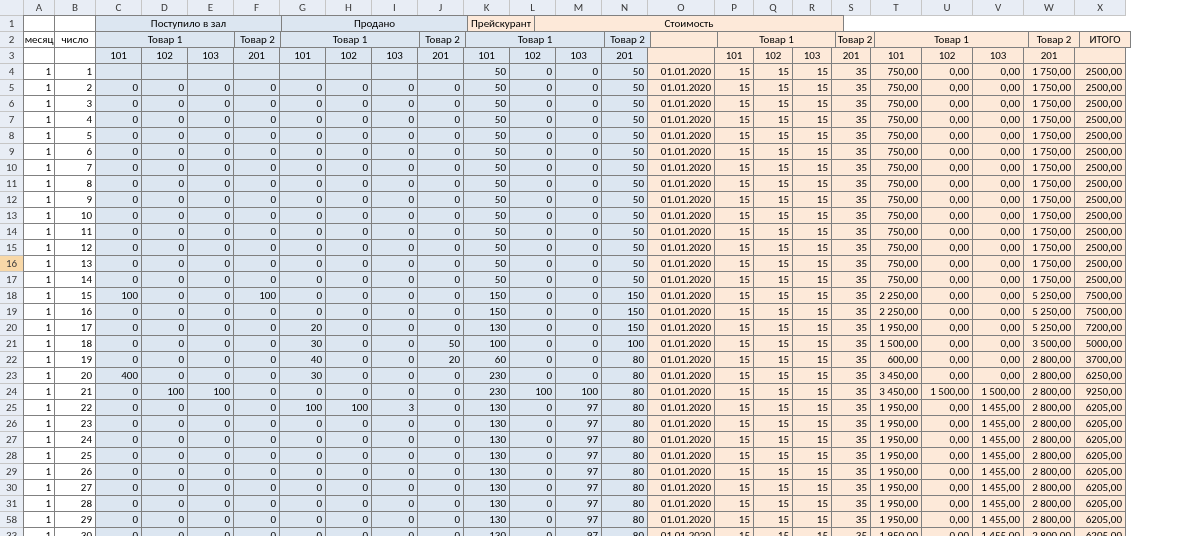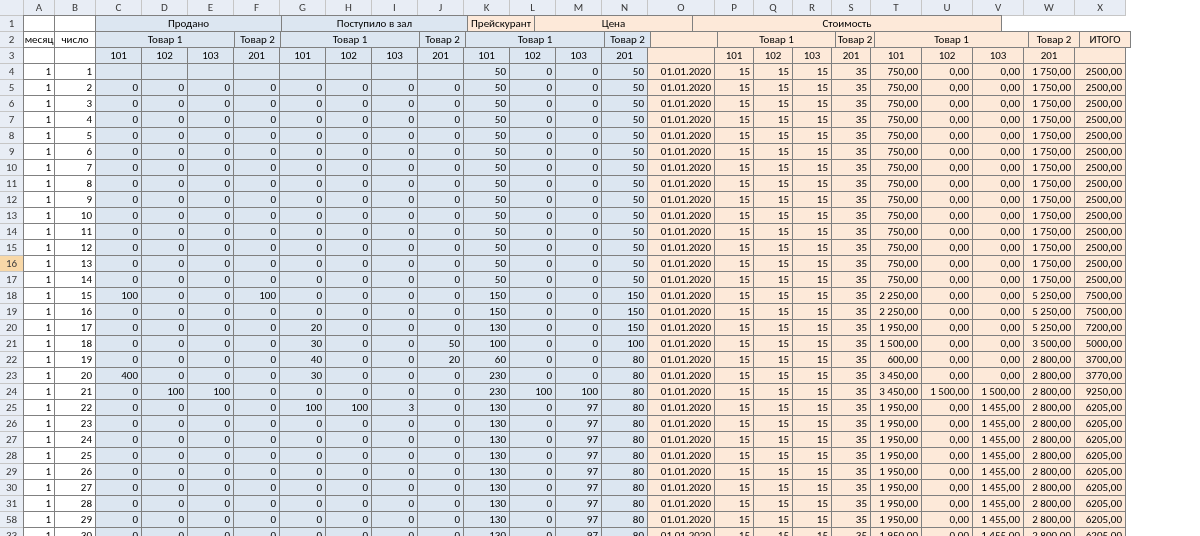--- a/index.html
+++ b/index.html
@@ -57,24 +57,23 @@
       <div class="cell colhdr wV">V</div>
       <div class="cell colhdr wW">W</div>
       <div class="cell colhdr wX">X</div>
 </div>
 
 
 <div class="row">
   <div class="cell rowhdr">1</div>
   <div class="cell wA b"></div>
   <div class="cell wB b"></div>
+  <div class="cell blue b ctr" style="width:187px">Поступило в зал</div>
   <div class="cell blue b ctr" style="width:187px">Продано</div>
-  <div class="cell blue b ctr" style="width:187px">Поступило в зал</div>
   <div class="cell peach b ctr wO">Прейскурант</div>
-  <div class="cell peach b ctr" style="width:159px">Цена</div>
   <div class="cell peach b ctr" style="width:310px">Стоимость</div>
 </div>
 
 
 <div class="row">
   <div class="cell rowhdr">2</div>
   <div class="cell wA b ctr">месяц</div>
   <div class="cell wB b ctr">число</div>
   <div class="cell blue b ctr" style="width:140px">Товар 1</div>
   <div class="cell blue b ctr wF">Товар 2</div>
@@ -631,21 +630,21 @@
       <div class="cell blue b num wN">80</div>
       <div class="cell peach b num wO">01.01.2020</div>
       <div class="cell peach b num wP">15</div>
       <div class="cell peach b num wQ">15</div>
       <div class="cell peach b num wR">15</div>
       <div class="cell peach b num wS">35</div>
       <div class="cell peach b num wT">3 450,00</div>
       <div class="cell peach b num wU">0,00</div>
       <div class="cell peach b num wV">0,00</div>
       <div class="cell peach b num wW">2 800,00</div>
-      <div class="cell peach b num wX">3770,00</div>
+      <div class="cell peach b num wX">6250,00</div>
     </div><div class="row">
       <div class="cell rowhdr">24</div>
       <div class="cell wA b num">1</div>
       <div class="cell wB b num">21</div>
       <div class="cell blue b num wC">0</div>
       <div class="cell blue b num wD">100</div>
       <div class="cell blue b num wE">100</div>
       <div class="cell blue b num wF">0</div>
       <div class="cell blue b num wG">0</div>
       <div class="cell blue b num wH">0</div>

